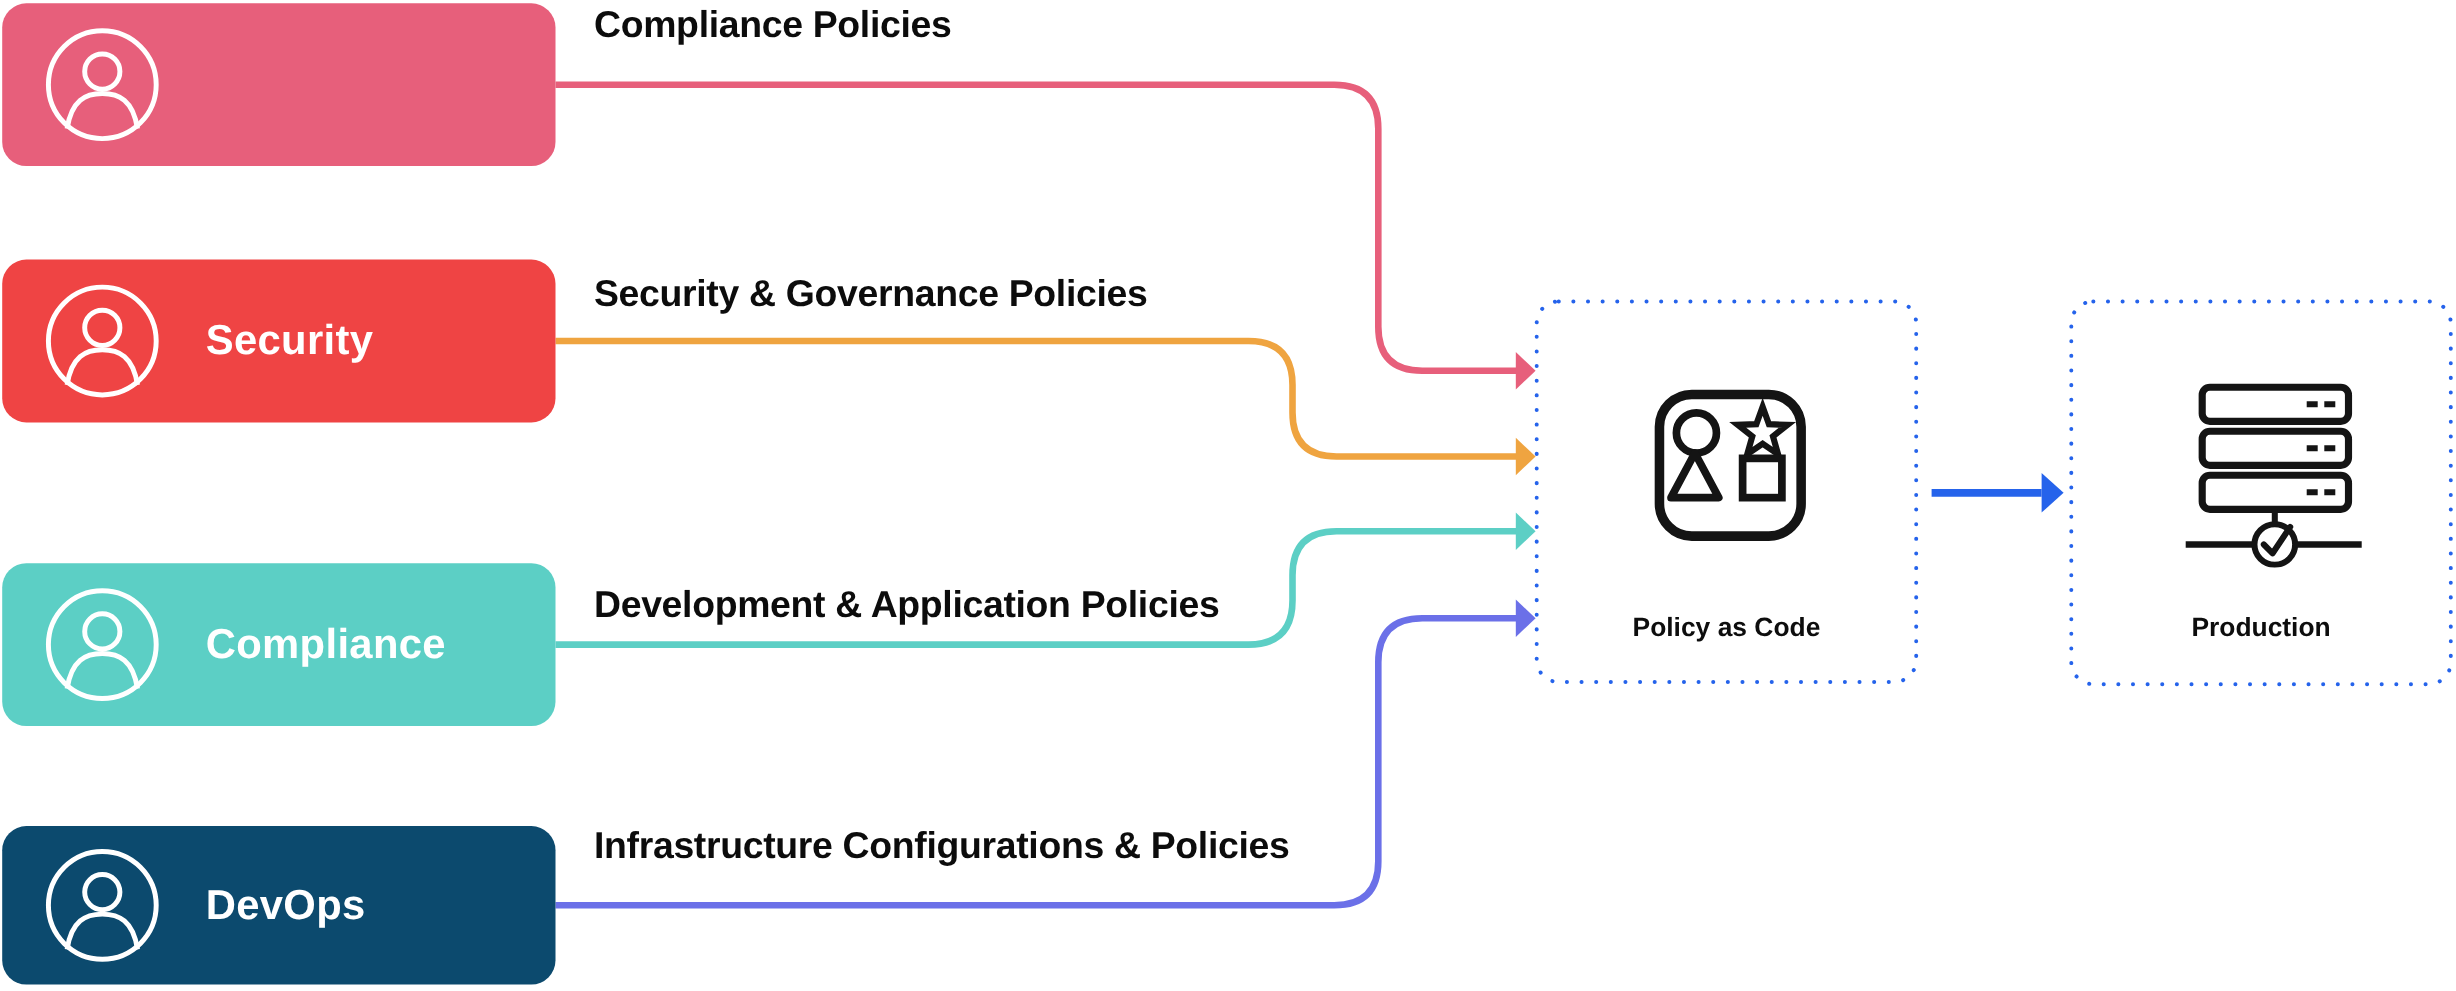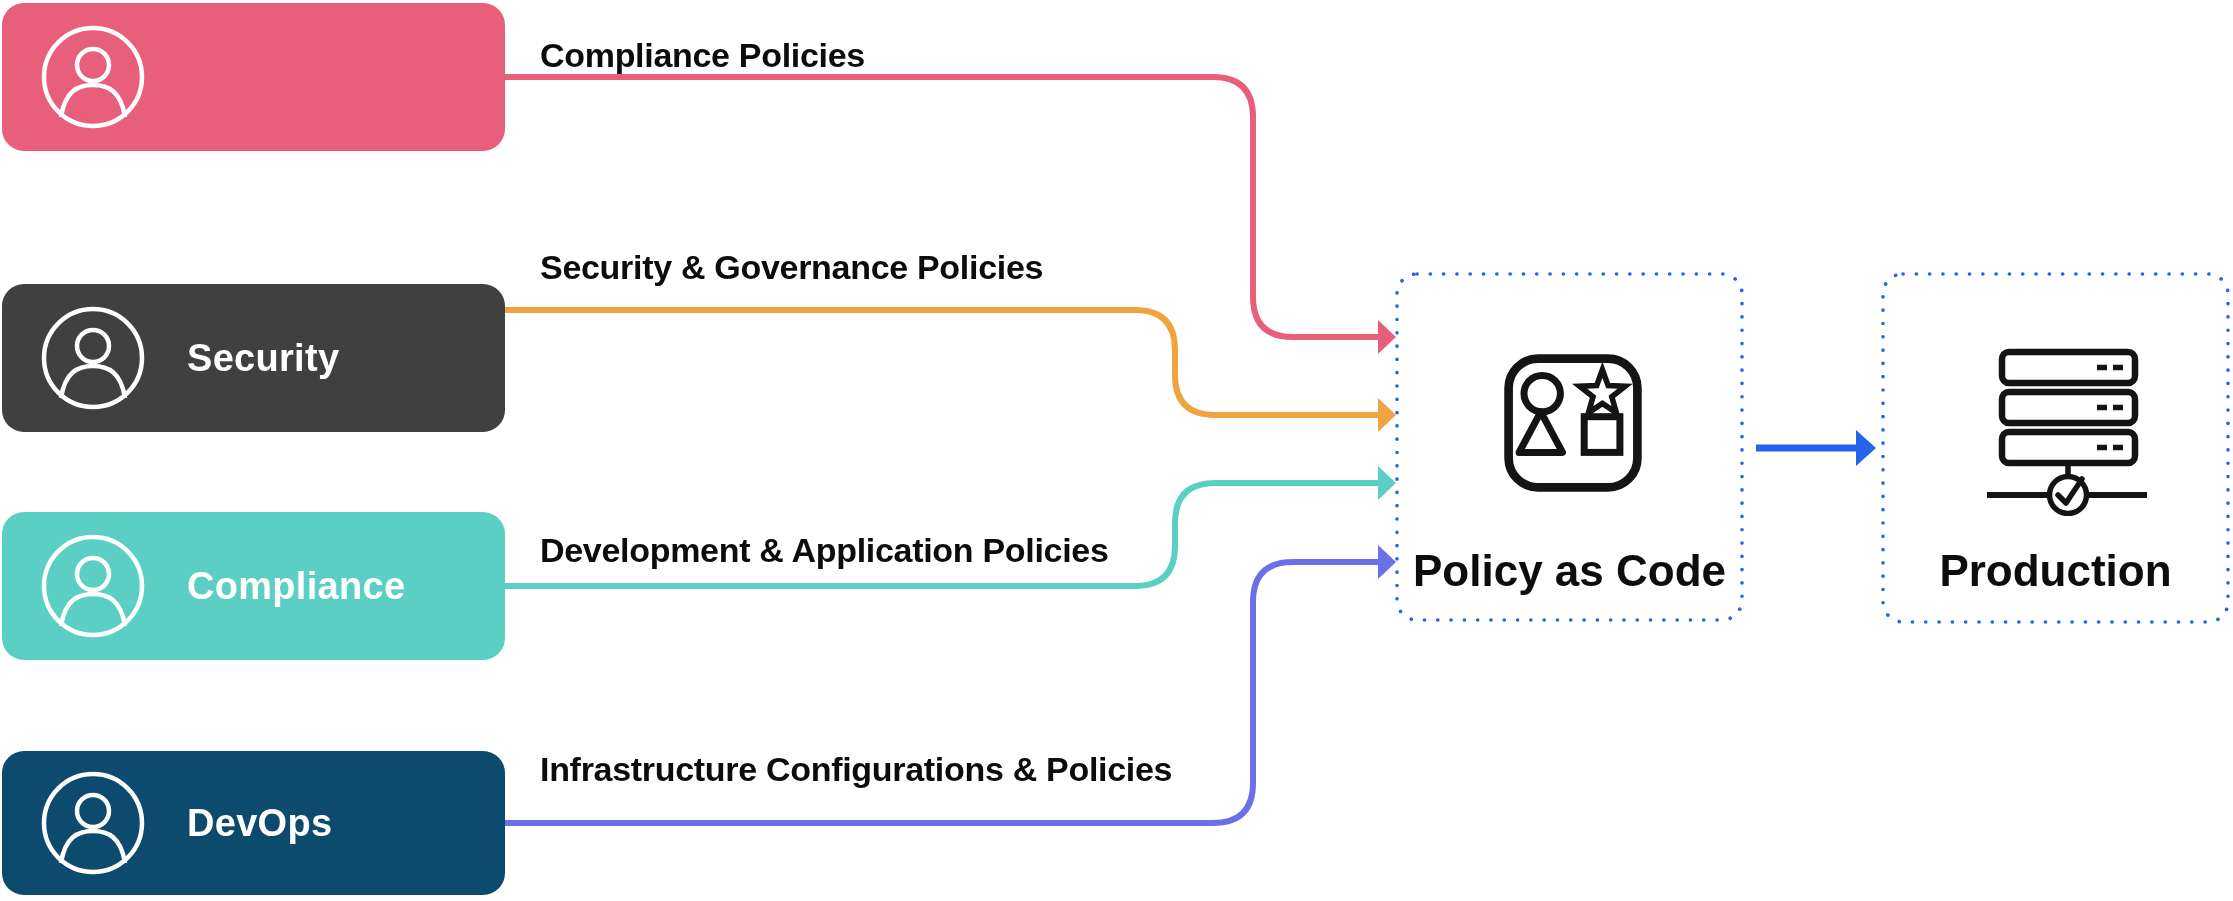--- a/index.html
+++ b/index.html
@@ -27,21 +27,21 @@
   
   .flow-label{
     position:absolute;left:540px;
     font-size:34px;line-height:42px;font-weight:600;
     color:#0c0c0c;letter-spacing:-.3px;white-space:nowrap;
   }
   
   .node-label{
     position:absolute;width:345px;top:551px;
     text-align:center;
-    font-size:44px;line-height:40px;font-weight:bold;color:#0d0d0d;
+    font-size:24px;line-height:40px;font-weight:bold;color:#0d0d0d;
     white-space:nowrap;
   }
   .abs{position:absolute;}
 </style>
 </head>
 <body>
 
 <div class="canvas">
 
   <svg class="layer" viewBox="0 0 2233 901" fill="none">
@@ -68,21 +68,21 @@
   <div class="actor-box" style="top: 3px; background-color: rgb(231, 95, 123);">
     <svg class="user-icon" width="104" height="104" viewBox="0 0 104 104">
       <g stroke="#ffffff" stroke-width="4.5" fill="none">
         <circle cx="52" cy="52" r="49"></circle>
         <circle cx="52" cy="40" r="16"></circle>
         <path d="M20 92 C24 66 37 60 52 60 C67 60 80 66 84 92"></path>
       </g>
     </svg>
   </div>
 
-  <div class="actor-box" style="top: 236px; background-color: #404040; margin-top: 48px;">
+  <div class="actor-box" style="top: 236px; background-color: #ef4444;">
     <svg class="user-icon" width="104" height="104" viewBox="0 0 104 104">
       <g stroke="#ffffff" stroke-width="4.5" fill="none">
         <circle cx="52" cy="52" r="49"></circle>
         <circle cx="52" cy="40" r="16"></circle>
         <path d="M20 92 C24 66 37 60 52 60 C67 60 80 66 84 92"></path>
       </g>
     </svg>
     <span class="actor-label">Security</span>
   </div>
 
@@ -101,21 +101,21 @@
     <svg class="user-icon" width="104" height="104" viewBox="0 0 104 104">
       <g stroke="#ffffff" stroke-width="4.5" fill="none">
         <circle cx="52" cy="52" r="49"></circle>
         <circle cx="52" cy="40" r="16"></circle>
         <path d="M20 92 C24 66 37 60 52 60 C67 60 80 66 84 92"></path>
       </g>
     </svg>
     <span class="actor-label">DevOps</span>
   </div>
 
-  <div class="flow-label" style="top:2px;margin-top:32px;">Compliance Policies</div>
+  <div class="flow-label" style="top:2px;">Compliance Policies</div>
   <div class="flow-label" style="top:246px;text-align:right;">Security &amp; Governance Policies</div>
   <div class="flow-label" style="top:529px;">Development &amp; Application Policies</div>
   <div class="flow-label" style="top:748px;">Infrastructure Configurations &amp; Policies</div>
 
   <div class="abs" style="left:1397px;top:274px;width:345px;height:346px;">
     <svg class="abs" style="left:106px;top:79px;" width="140" height="140" viewBox="0 0 100 100" fill="none">
       <g stroke="#141414">
         <rect x="4" y="4" width="92" height="92" rx="21" stroke-width="6.2"></rect>
         <circle cx="28" cy="29" r="13" stroke-width="5"></circle>
         <polygon points="71,12 75.1,23.3 87.2,23.7 77.7,31.2 81,42.8 71,36 61,42.8 64.3,31.2 54.8,23.7 66.9,23.3" stroke-width="4" stroke-linejoin="miter"></polygon>

